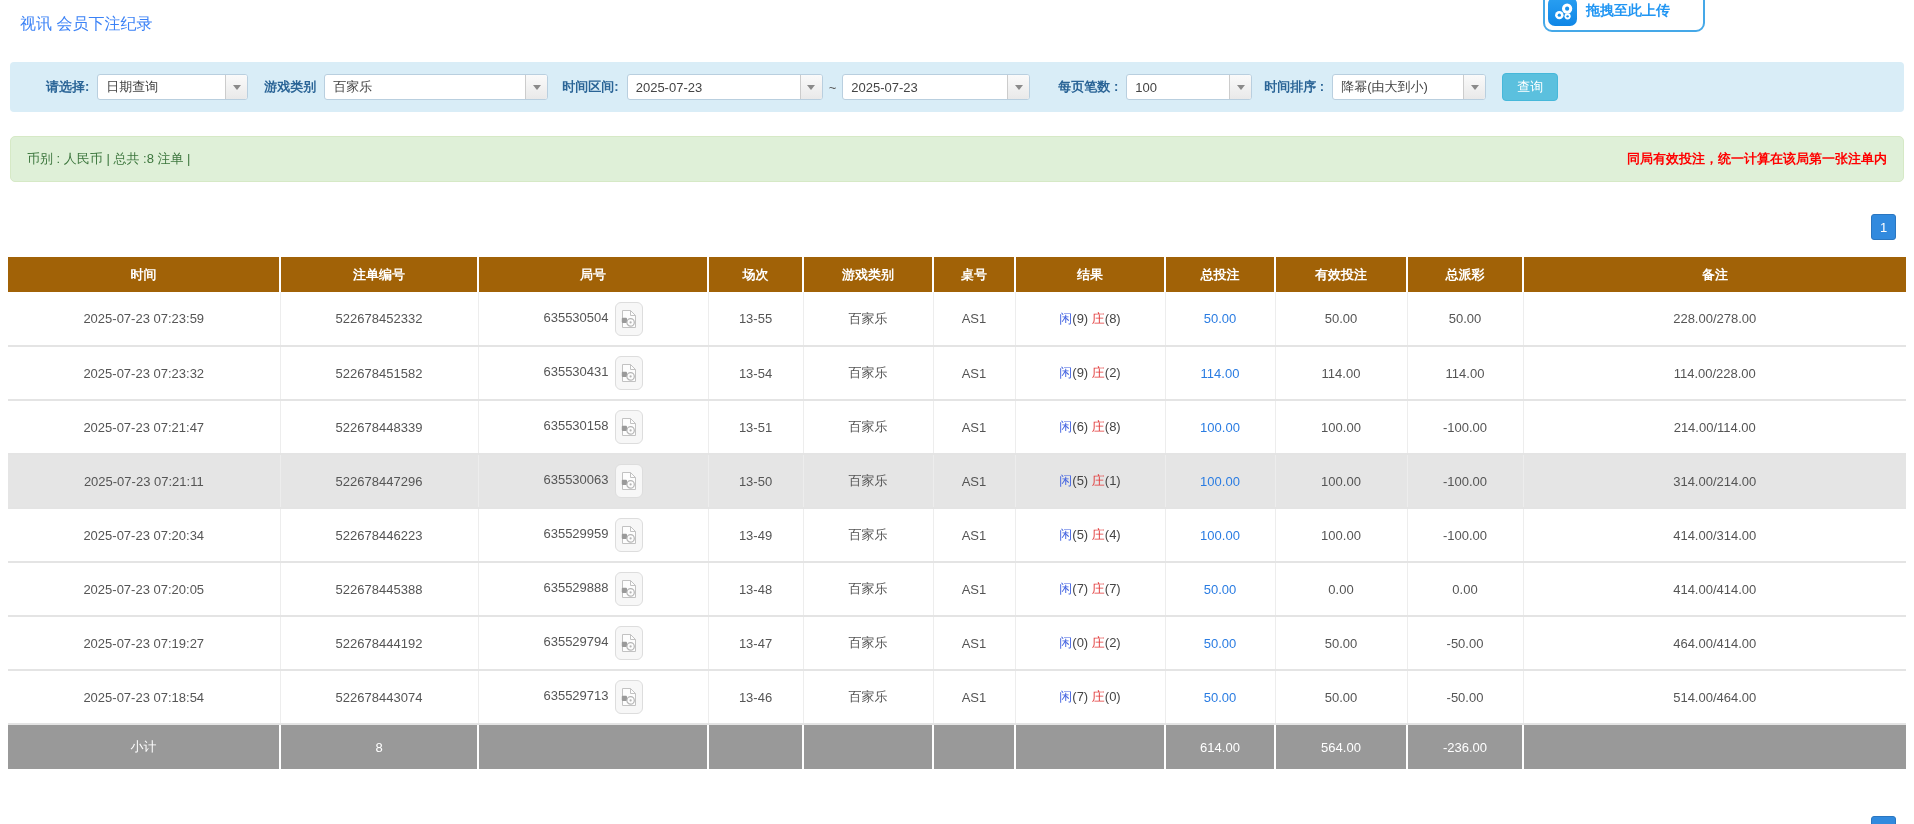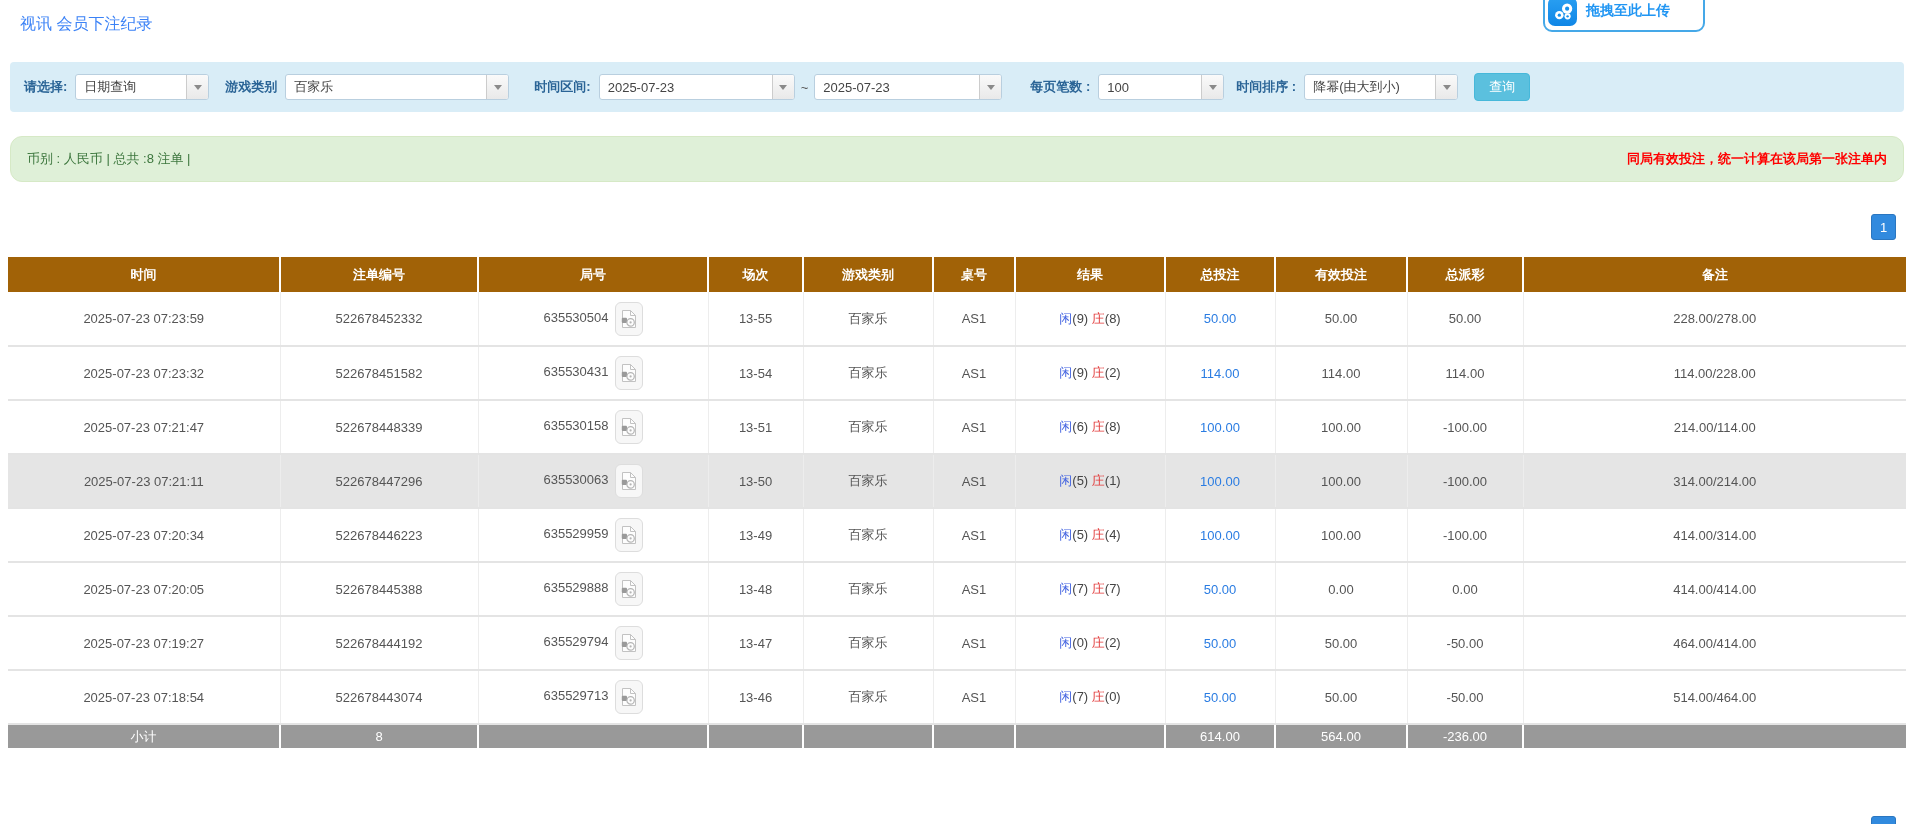--- a/index.html
+++ b/index.html
@@ -22,21 +22,21 @@
     width:29px; height:29px; border-radius:7px;
     background:linear-gradient(180deg,#2aa0f2,#0f86e6);
     display:flex; align-items:center; justify-content:center; flex:0 0 auto;
   }
   .upload-label { margin-left:9px; font-size:14px; font-weight:bold; color:#2196f3; }
 
   
   .filter-bar {
     position:absolute; left:10px; right:10px; top:62px; height:50px;
     background:#d9edf7; border-radius:4px;
-    display:flex; align-items:center; padding-left:14px;
+    display:flex; align-items:center; padding-left:36px;
     white-space:nowrap;
   }
   .f-label { font-size:13px; font-weight:bold; color:#2a6496; margin-right:8px; }
   .combo {
     display:inline-flex; align-items:stretch; height:26px;
     background:#fff; border:1px solid #b9cfdf; border-radius:3px; overflow:hidden;
   }
   .combo .val { flex:1; display:flex; align-items:center; padding:0 8px; font-size:13px; color:#444; }
   .combo .arrow-btn {
     width:22px; background:linear-gradient(180deg,#fafafa,#e9e9e9);
@@ -46,21 +46,21 @@
   .tilde { font-size:13px; color:#555; margin:0 6px; }
   .search-btn {
     height:28px; padding:0 14px; margin-left:16px;
     background:#5bc0de; border:1px solid #46b8da; border-radius:4px;
     color:#fff; font-size:13px; cursor:pointer;
   }
 
   
   .summary-bar {
     position:absolute; left:10px; right:10px; top:136px; height:46px;
-    background:#dff0d8; border:1px solid #d6e9c6; border-radius:12px;
+    background:#dff0d8; border:1px solid #d6e9c6; border-radius:5px;
     display:flex; align-items:center; justify-content:space-between; padding:0 16px;
   }
   .summary-left { font-size:13px; color:#3c763d; }
   .summary-right { font-size:13px; color:#ff0000;font-weight:bold; }
 
   
   .page-btn {
     position:absolute; width:25px; height:26px;
     background:#318ade; border:1px solid #2a76c0; border-radius:3px;
     color:#fff; font-size:13px; display:flex; align-items:center; justify-content:center; cursor:pointer;
@@ -78,21 +78,21 @@
   .tbl thead th:last-child { border-right:none; }
   .tbl tbody td {
     height:54px; background:#fff; text-align:center; vertical-align:middle;
     font-size:13px; color:#555;
     border-bottom:2px solid #e4e4e4; border-right:1px solid #ededed;
   }
   .tbl tbody td:last-child { border-right:none; }
   .tbl tbody tr.hl td { background:#e5e5e5; }
   .tbl tr.gray td {
     background:#999; color:#fff; font-size:13px; text-align:center;
-    height:24px; border-right:2px solid #fff; border-bottom:none;
+    height:45px; border-right:2px solid #fff; border-bottom:none;
   }
   .tbl tr.gray td:last-child { border-right:none; }
   .tbl tr.spacer td { height:4px; background:#fff; border:none; padding:0; }
   .link { color:#2a7ce2; cursor:pointer; }
   .neg { color:#f20000; }
   .xian { color:#4162e0; }
   .zhuang { color:#e23b3b; }
   .resnum { color:#444; }
   .video-btn {
     display:inline-flex; align-items:center; justify-content:center;
@@ -116,36 +116,36 @@
           <circle cx="16.5" cy="9.5" r="2.3" fill="#1690ec"></circle>
         <circle cx="17" cy="17.8" r="3.4" fill="#fff"></circle>
           <circle cx="17" cy="17.8" r="1.3" fill="#1690ec"></circle>
       </svg>
     </div>
     <span class="upload-label">拖拽至此上传</span>
   </div>
 
   <div class="filter-bar">
     <span class="f-label">请选择:</span>
-    <span class="combo" style="width:134px">
+    <span class="combo" style="width:151px">
       <span class="val">日期查询</span>
       <span class="arrow-btn">
           <span class="tri"></span>
         </span>
     </span>
 
     <span class="f-label" style="margin-left:16px">游戏类别</span>
     <span class="combo" style="width:224px">
       <span class="val">百家乐</span>
       <span class="arrow-btn">
           <span class="tri"></span>
         </span>
     </span>
 
-    <span class="f-label" style="margin-left:25px">时间区间:</span>
+    <span class="f-label" style="margin-left:14px">时间区间:</span>
     <span class="combo" style="width:196px">
       <span class="val">2025-07-23</span>
       <span class="arrow-btn">
           <span class="tri"></span>
         </span>
     </span>
     <span class="tilde">~</span>
     <span class="combo" style="width:188px">
       <span class="val">2025-07-23</span>
       <span class="arrow-btn">

